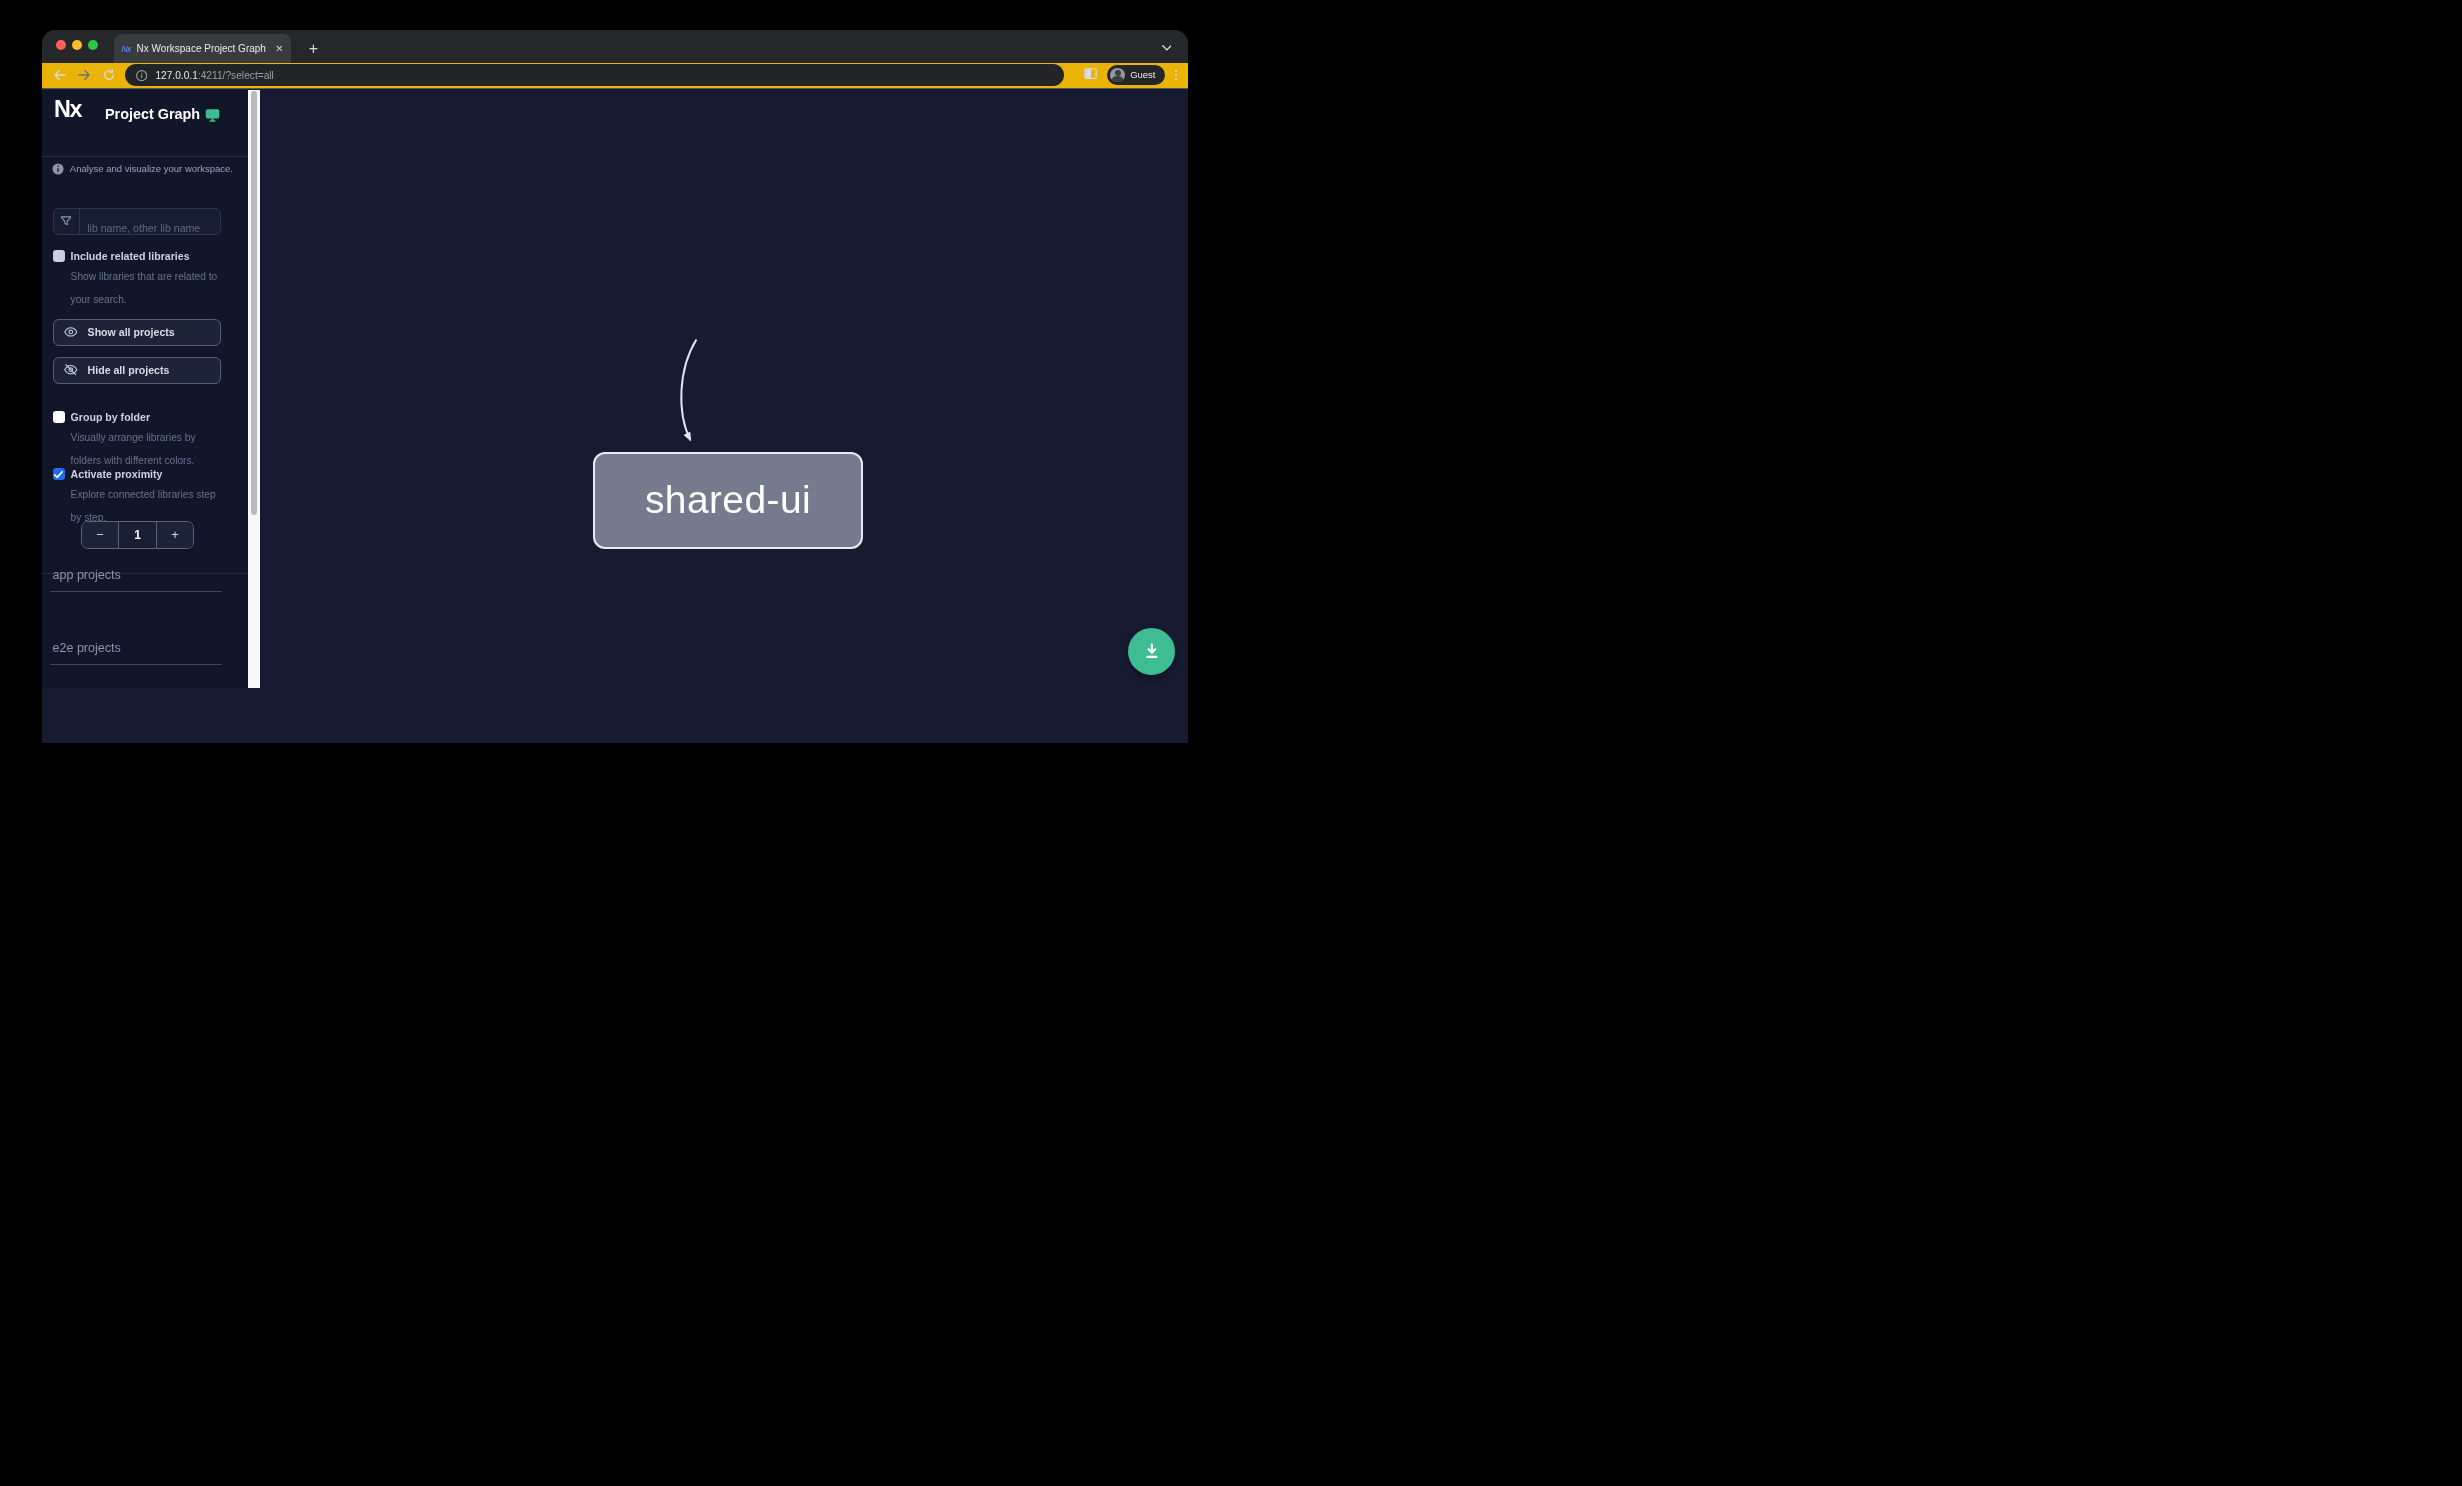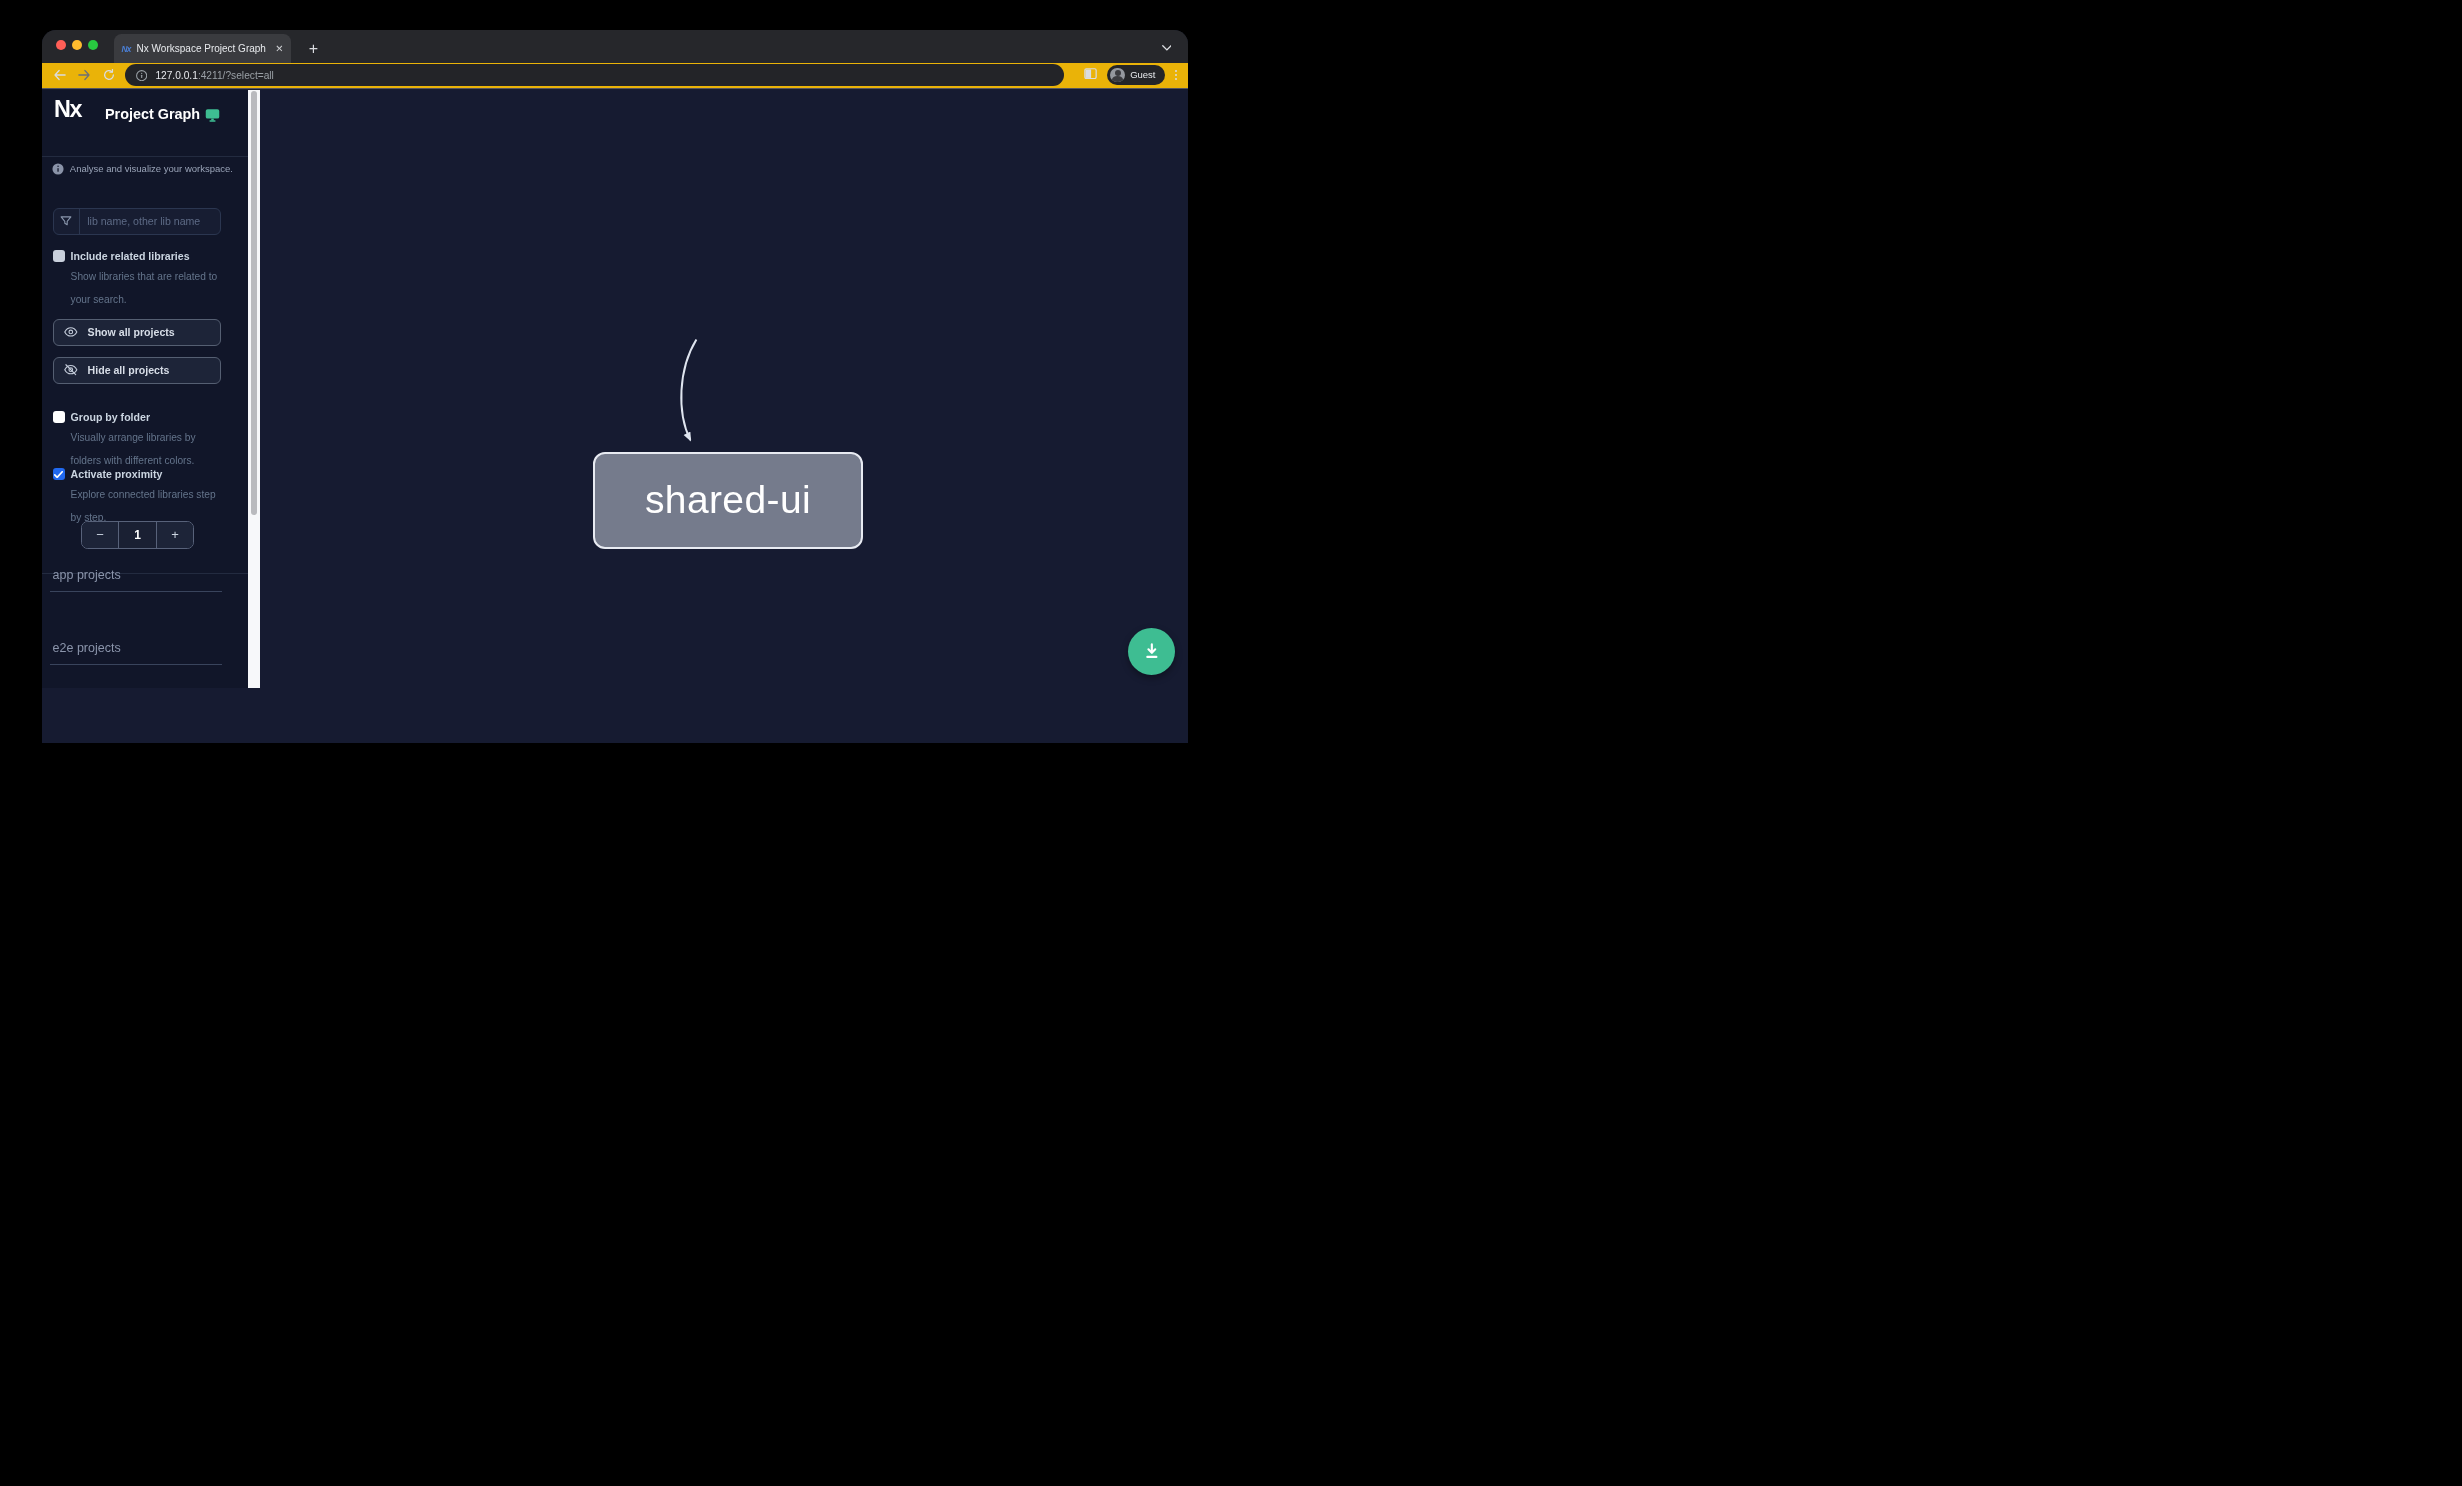--- a/index.html
+++ b/index.html
@@ -59,21 +59,21 @@
   
   .sb-header { position:absolute; left:0; top:0; width:100%; height:67px; border-bottom:0.8px solid #232b40; }
   .nx-logo { position:absolute; left:12px; top:6px; color:#fff; font-size:23.4px; font-weight:800;
              letter-spacing:-1.5px; }
   .sb-title { position:absolute; left:63px; top:16px; color:#fff; font-size:14.4px; font-weight:600; }
   .monitor-ic { position:absolute; left:163px; top:18px; }
   .sb-tagline { position:absolute; left:9.8px; top:73px; display:flex; align-items:center; gap:6px; }
   .sb-tagline .txt { color:#9aa4b8; font-size:9.5px; }
 
   .filter { position:absolute; left:10.6px; top:118px; width:168px; height:27px; background:#171d32;
-            border:0.8px solid #2b3650; border-radius:6px; display:flex; align-items:center; }
+            border:0.8px solid #2b3650; border-radius:6px; display:flex; align-items:flex-end; }
   .filter-ic { width:26px; height:100%; border-right:0.8px solid #2b3650; display:flex;
                align-items:center; justify-content:center; flex:none; }
   .filter input { background:transparent; border:none; outline:none; color:#cbd5e1; font-size:10.6px;
                   padding:0 7.6px; width:100%; font-family:"Liberation Sans", sans-serif; }
   .filter input::placeholder { color:#5d6a85; }
 
   .opt { position:absolute; left:10.6px; width:185px; }
   .opt-row { display:flex; gap:6px; }
   .cbox { width:12px; height:12px; border-radius:3px; flex:none; margin-top:0.8px; position:relative; }
   .cbox.plain { background:#c9d0dc; }

